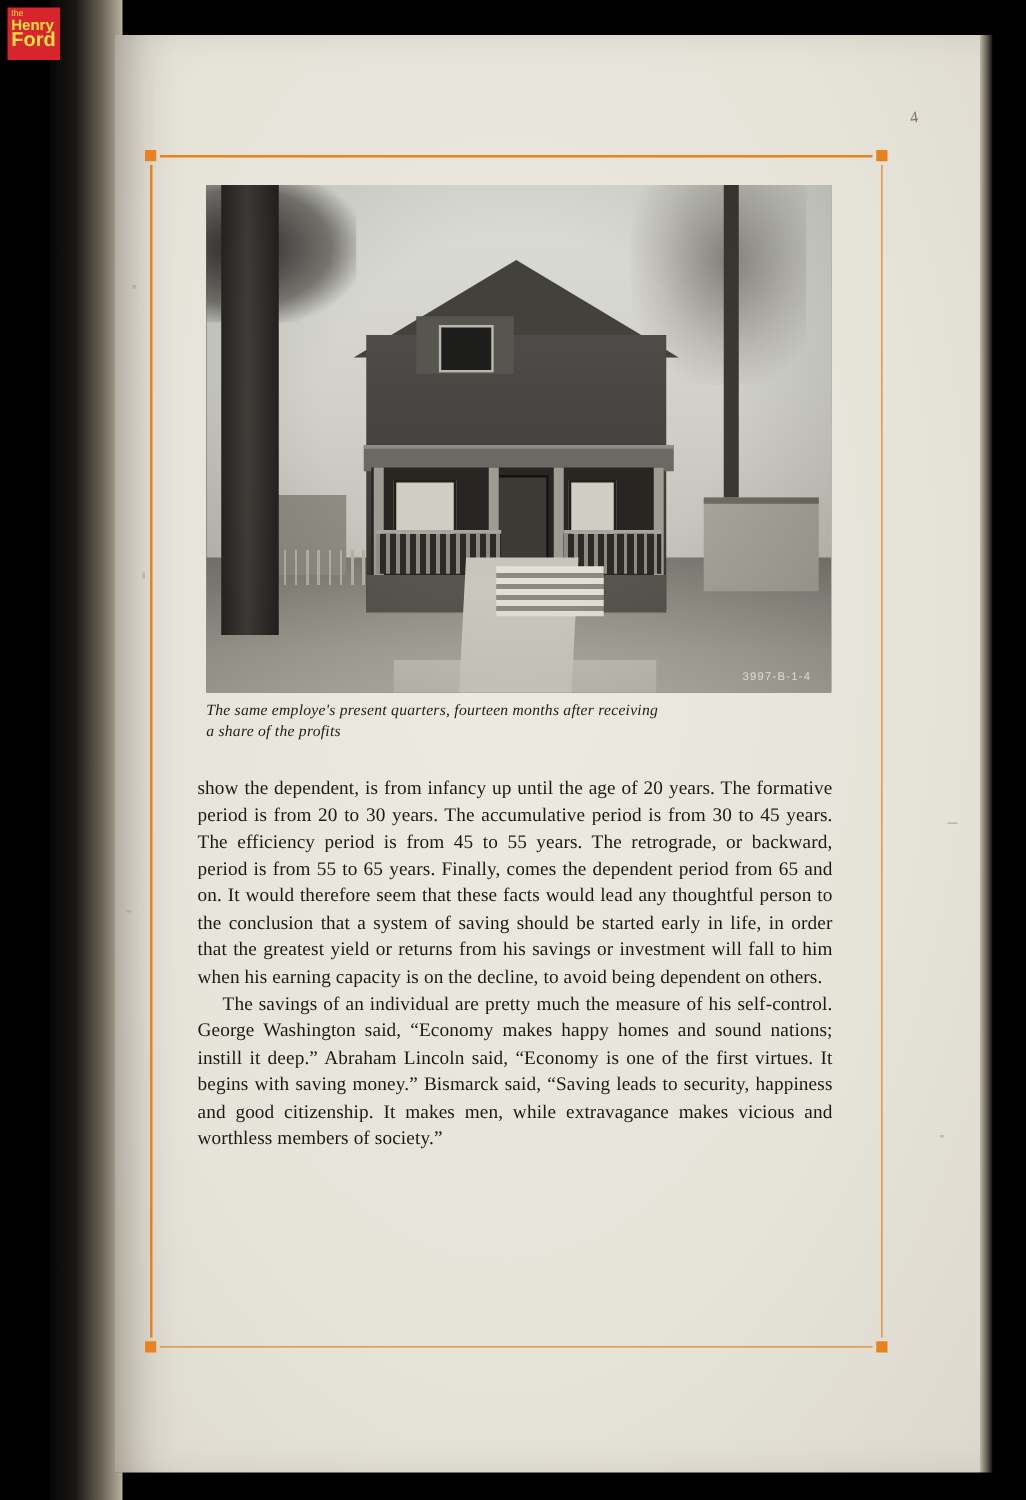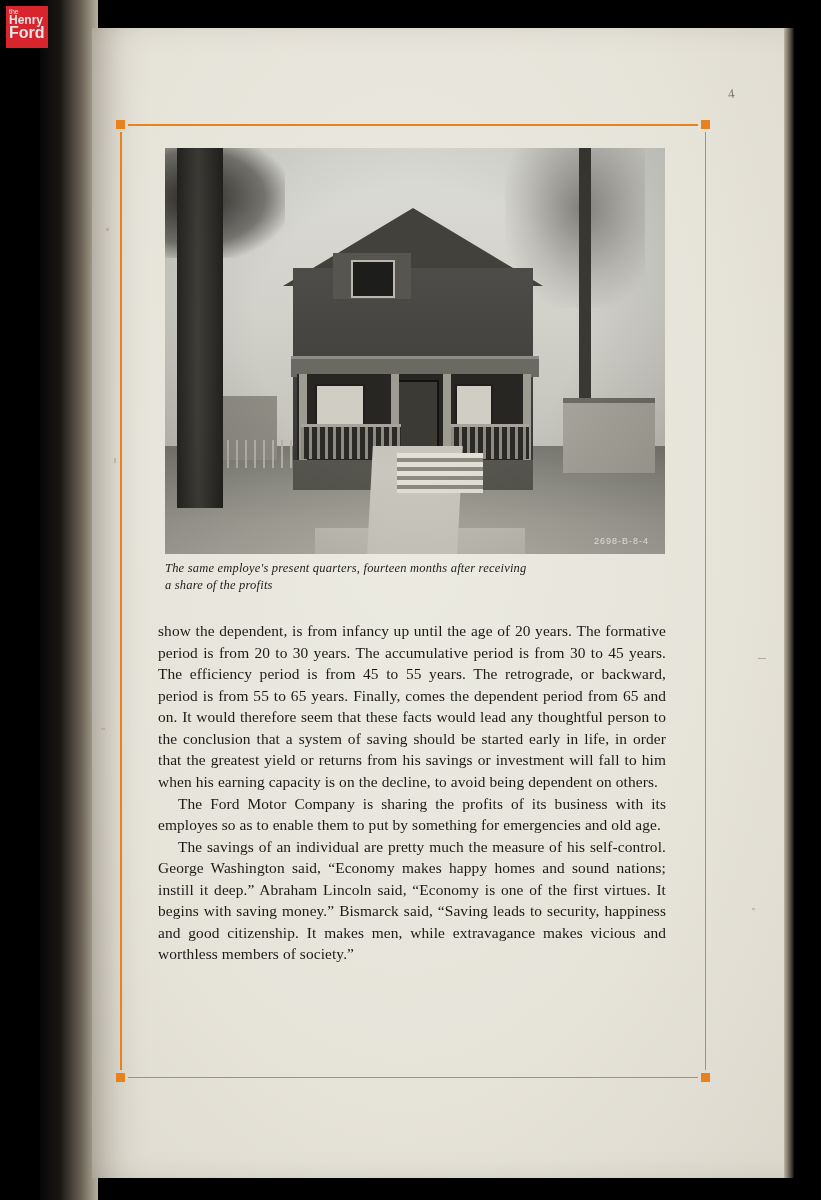--- a/index.html
+++ b/index.html
@@ -16,21 +16,21 @@
   }
 
   
   .watermark {
     position: absolute;
     left: 6px;
     top: 6px;
     width: 42px;
     height: 42px;
     background: #d8242c;
-    color: #e5e5e5;
+    color: #fde047;
     font-family: "Liberation Sans", sans-serif;
     line-height: 1.02;
     padding: 2px 3px;
     box-sizing: border-box;
     z-index: 50;
   }
   .watermark .wm-the {
     font-size: 7px;
     display: block;
     letter-spacing: 0px;
@@ -416,32 +416,31 @@
 
       <div class="ph-found"></div>
       <div class="ph-walk2"></div>
       <div class="ph-walk"></div>
       <div class="ph-steps"></div>
 
       <div class="ph-treetop"></div>
       <div class="ph-tree"></div>
 
       <div class="ph-vig"></div>
-      <div class="ph-negnum">2698-B-8-4</div>
+      <div class="ph-negnum">3997-B-1-4</div>
     </div>
   </div>
 
   <div class="caption">
     <div>The  same  employe's  present  quarters,  fourteen  months  after  receiving</div>
     <div>a share of the profits</div>
   </div>
 
   <div class="body-text">
     <p class="first">show the dependent, is from infancy up until the age of 20 years. The formative period is from 20 to 30 years. The accumulative period is from 30 to 45 years. The efficiency period is from 45 to 55 years. The retrograde, or backward, period is from 55 to 65 years. Finally, comes the dependent period from 65 and on. It would therefore seem that these facts would lead any thoughtful person to the conclusion that a system of saving should be started early in life, in order that the greatest yield or returns from his savings or investment will fall to him when his earning capacity is on the decline, to avoid being dependent on others.</p>
-    <p>The Ford Motor Company is sharing the profits of its business with its employes so as to enable them to put by something for emergencies and old age.</p>
     <p>The savings of an individual are pretty much the measure of his self-control. George Washington said, “Economy makes happy homes and sound nations; instill it deep.”  Abraham Lincoln said, “Economy is one of the first virtues. It begins with saving money.”  Bismarck said, “Saving leads to security, happiness and good citizenship. It makes men, while extravagance makes vicious and worthless members of society.”</p>
   </div>
 
 
 </div>
 
 <div class="watermark">
   <span class="wm-the">the</span>
   <span class="wm-henry">Henry</span>
   <span class="wm-ford">Ford</span>

